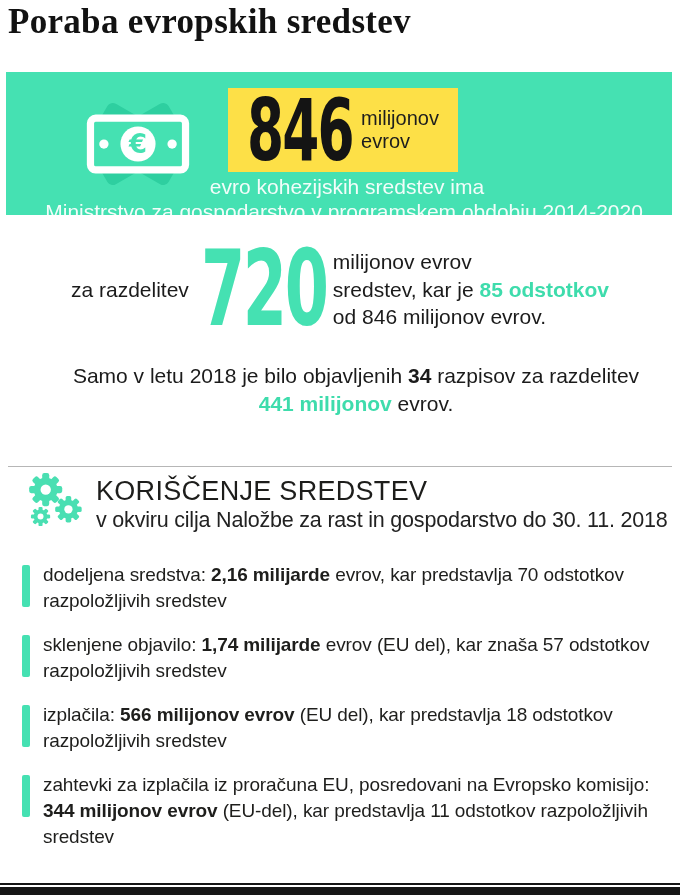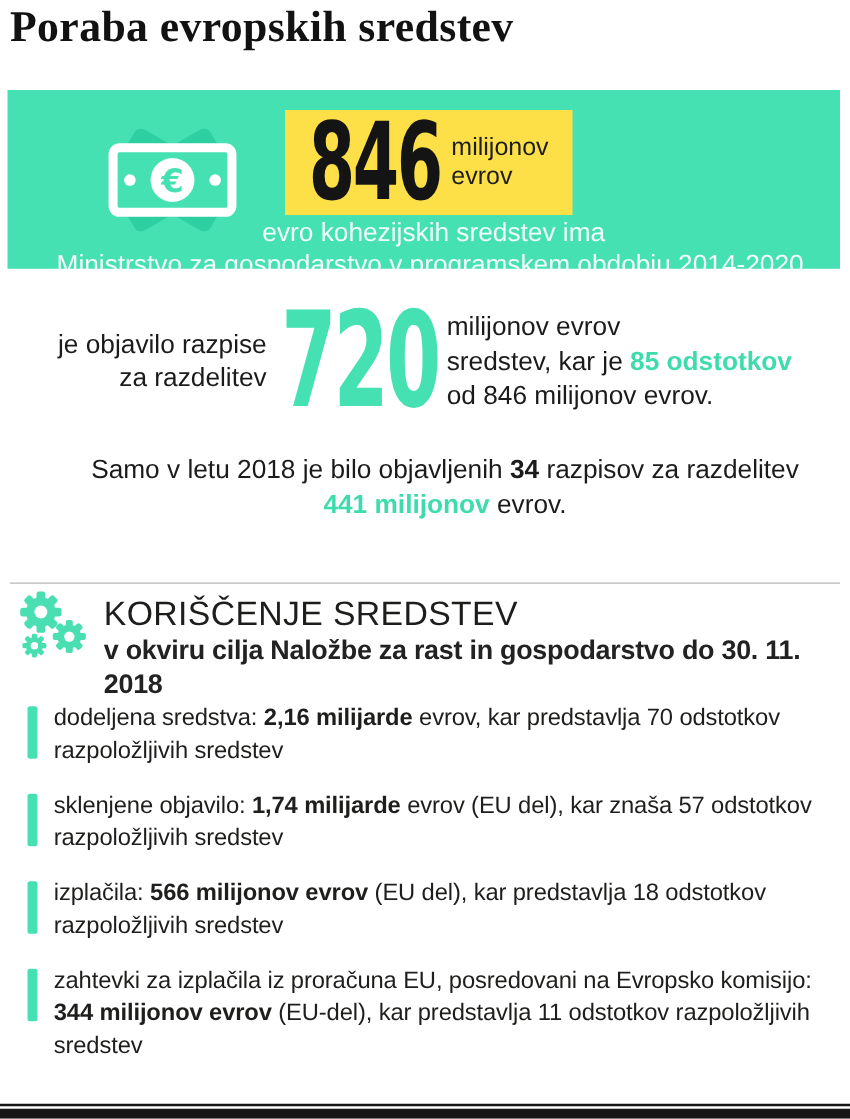--- a/index.html
+++ b/index.html
@@ -36,25 +36,25 @@
   .r-right { text-align: left; font-size: 21px; line-height: 27.5px; color: #1b1b1b; }
   .hl { color: #3EDCAC; font-weight: 700; }
   .b { font-weight: 700; }
 
   
   .note { position: absolute; top: 362px; left: 36px; width: 640px; text-align: center;
     font-size: 21px; line-height: 28px; color: #1b1b1b; }
 
   
   .divider { position: absolute; top: 466px; left: 8px; width: 664px; border-top: 1px solid #b6b6b6; }
-  .sect { position: absolute; top: 470px; left: 11px; display: flex; gap: 10px; align-items: flex-start; }
+  .sect { position: absolute; top: 470px; left: 24px; display: flex; gap: 10px; align-items: flex-start; }
   .gears { width: 62px; height: 62px; flex: none; }
   .sect-text { padding-top: 6px; }
   .sect-title { font-size: 27px; font-weight: 400; color: #1d1d1b; letter-spacing: 0.3px; line-height: 31px; }
-  .sect-sub { font-size: 21.5px; font-weight: 700; color: #222; line-height: 27px; letter-spacing: -0.2px; }
+  .sect-sub { font-size: 21.5px; font-weight: 400; color: #222; line-height: 27px; letter-spacing: -0.2px; }
 
   
   .bullets { position: absolute; top: 562px; left: 22px; width: 640px; }
   .bullet { display: flex; gap: 13px; margin-bottom: 18px; }
   .bar { flex: none; width: 8px; height: 42px; background: #45E1B2; border-radius: 2px; margin-top: 3px; }
   .btext { font-size: 19px; line-height: 26px; color: #1e1e1c; letter-spacing: -0.1px; }
 
   
   .footer { position: absolute; left: 8px; right: 10px; top: 850px; height: 30px;
     display: flex; justify-content: space-between; align-items: flex-end; }
@@ -97,21 +97,20 @@
     </div>
 
     <div class="caption">
       <div>evro kohezijskih sredstev ima</div>
       <div>Ministrstvo za gospodarstvo v programskem obdobju 2014-2020.</div>
     </div>
   </div>
 
   <div class="razpisi">
     <div class="r-left">
-      <div>je objavilo razpise</div>
       <div>za razdelitev</div>
     </div>
     <span class="numwrap-720">
       <span class="big-720">720</span>
     </span>
     <div class="r-right">
       <div>milijonov evrov</div>
       <div><span>sredstev, kar je </span><span class="hl">85 odstotkov</span></div>
       <div>od 846 milijonov evrov.</div>
     </div>

